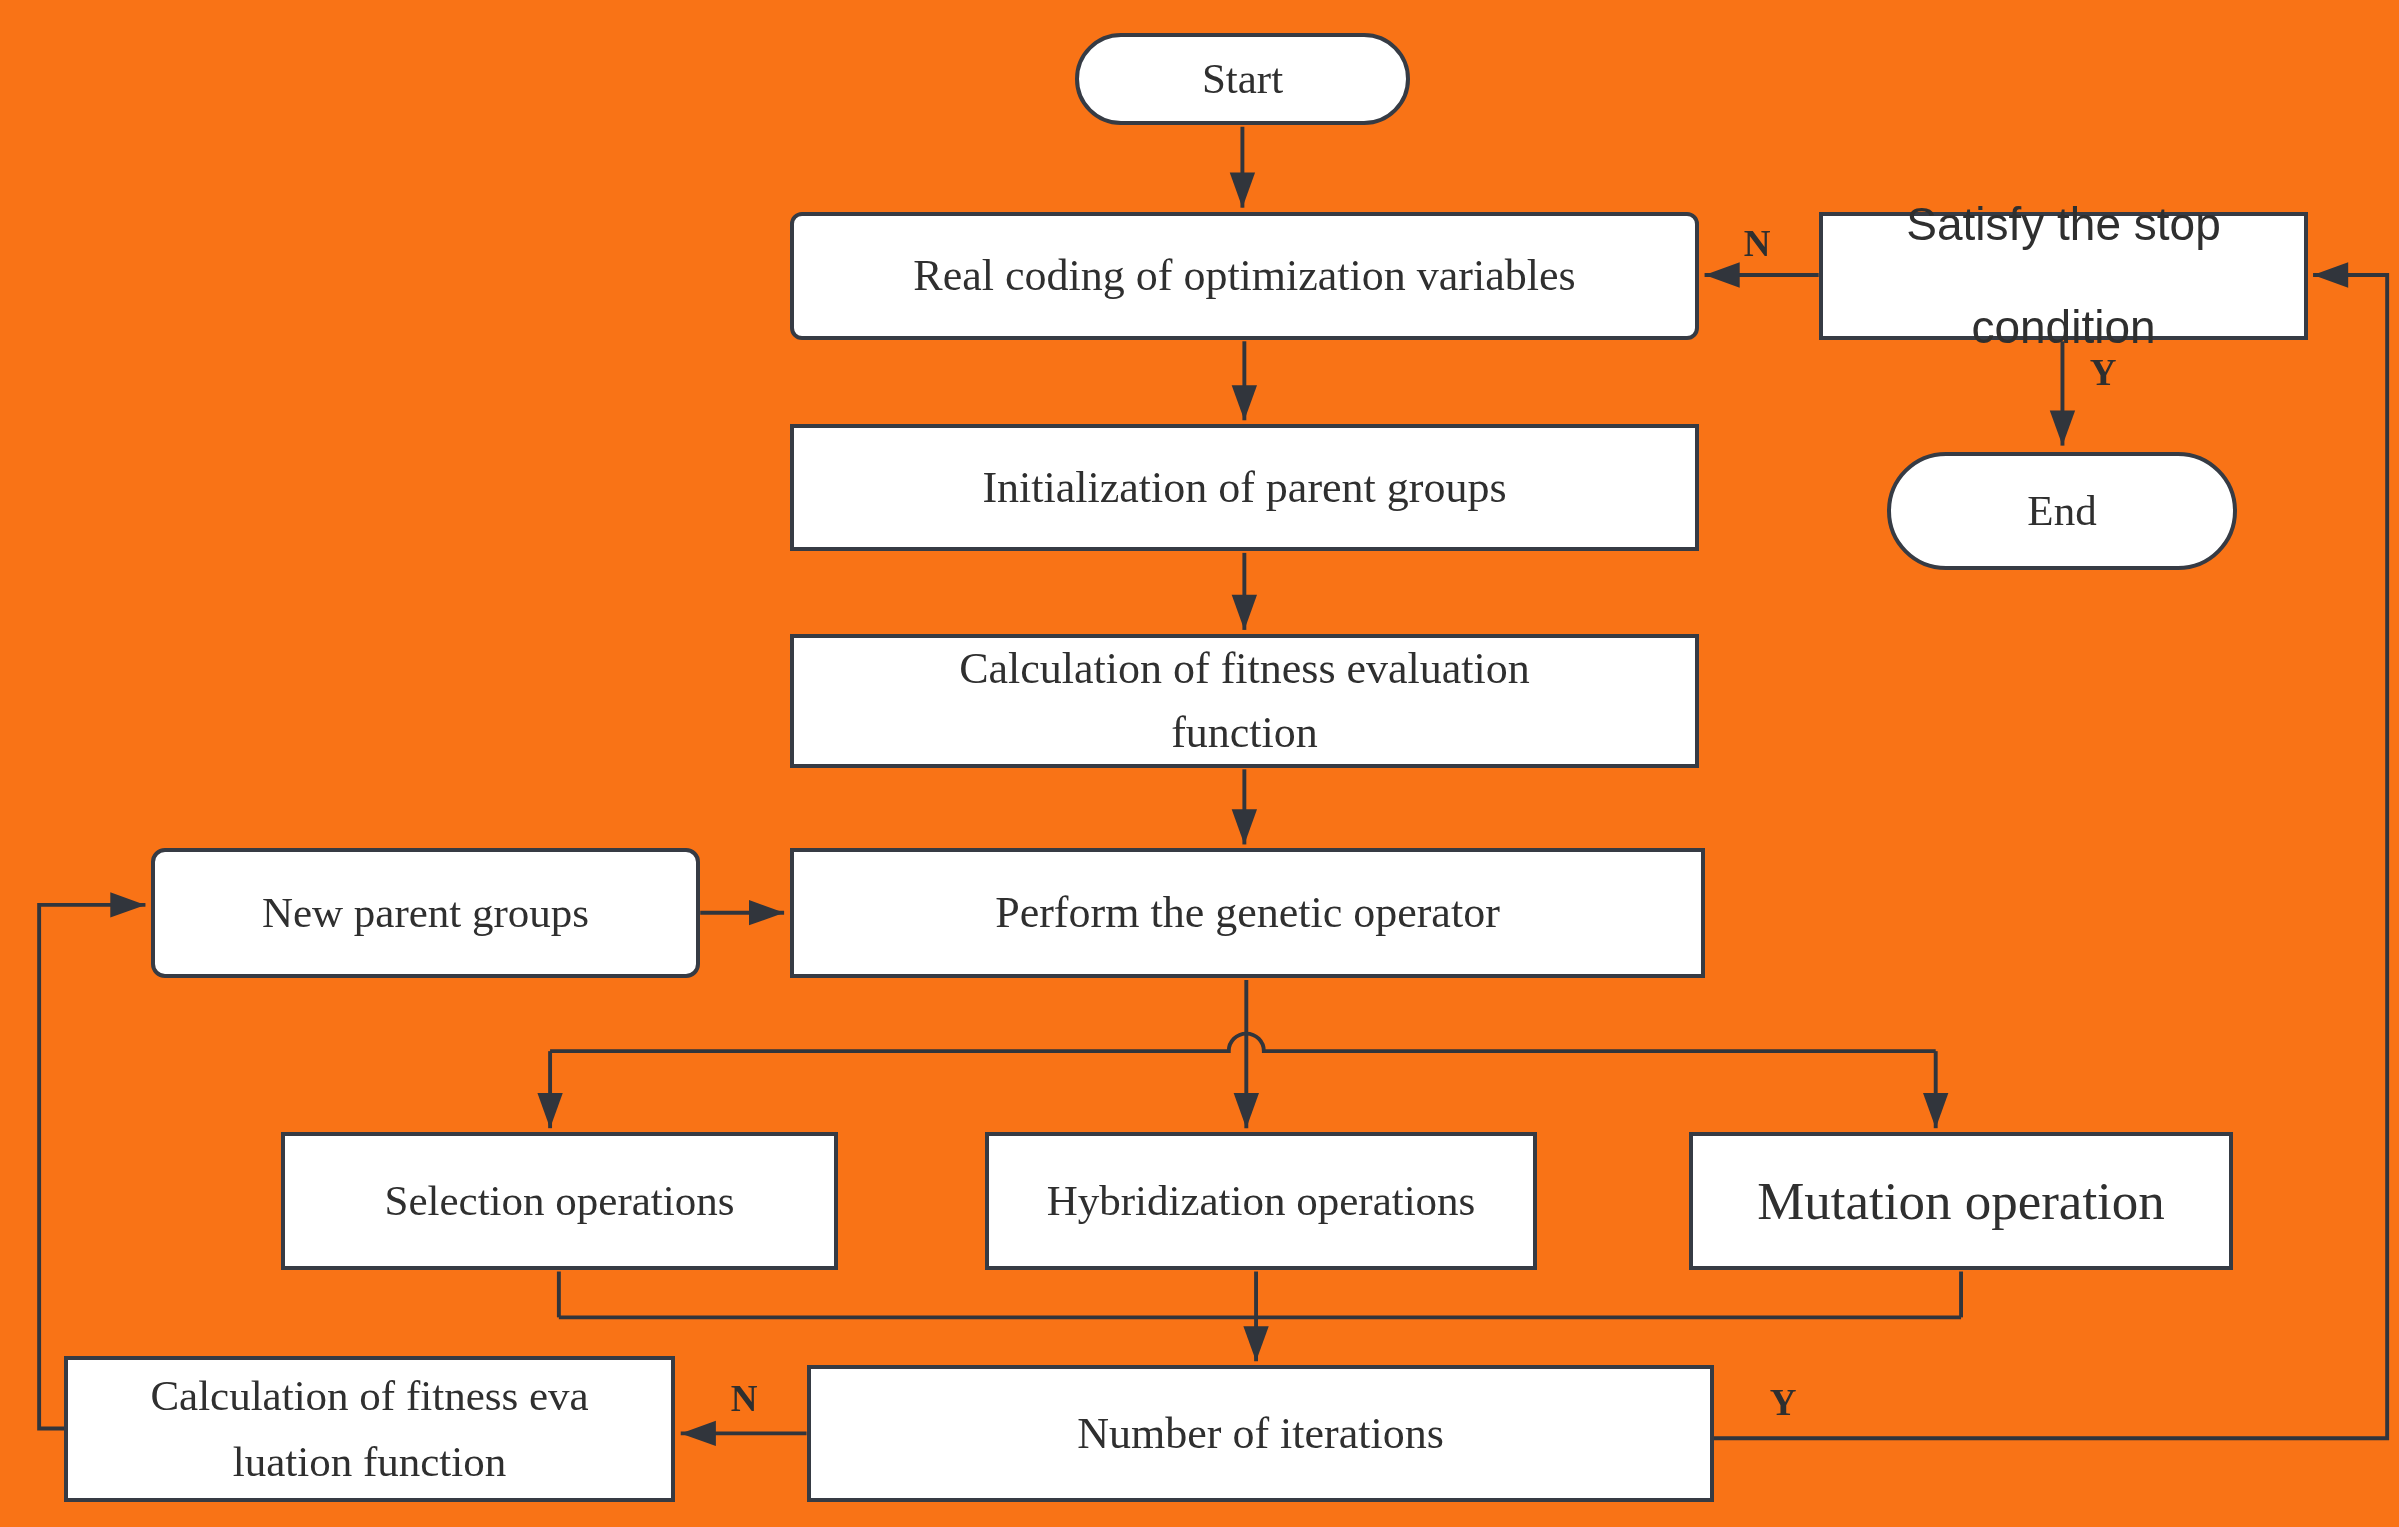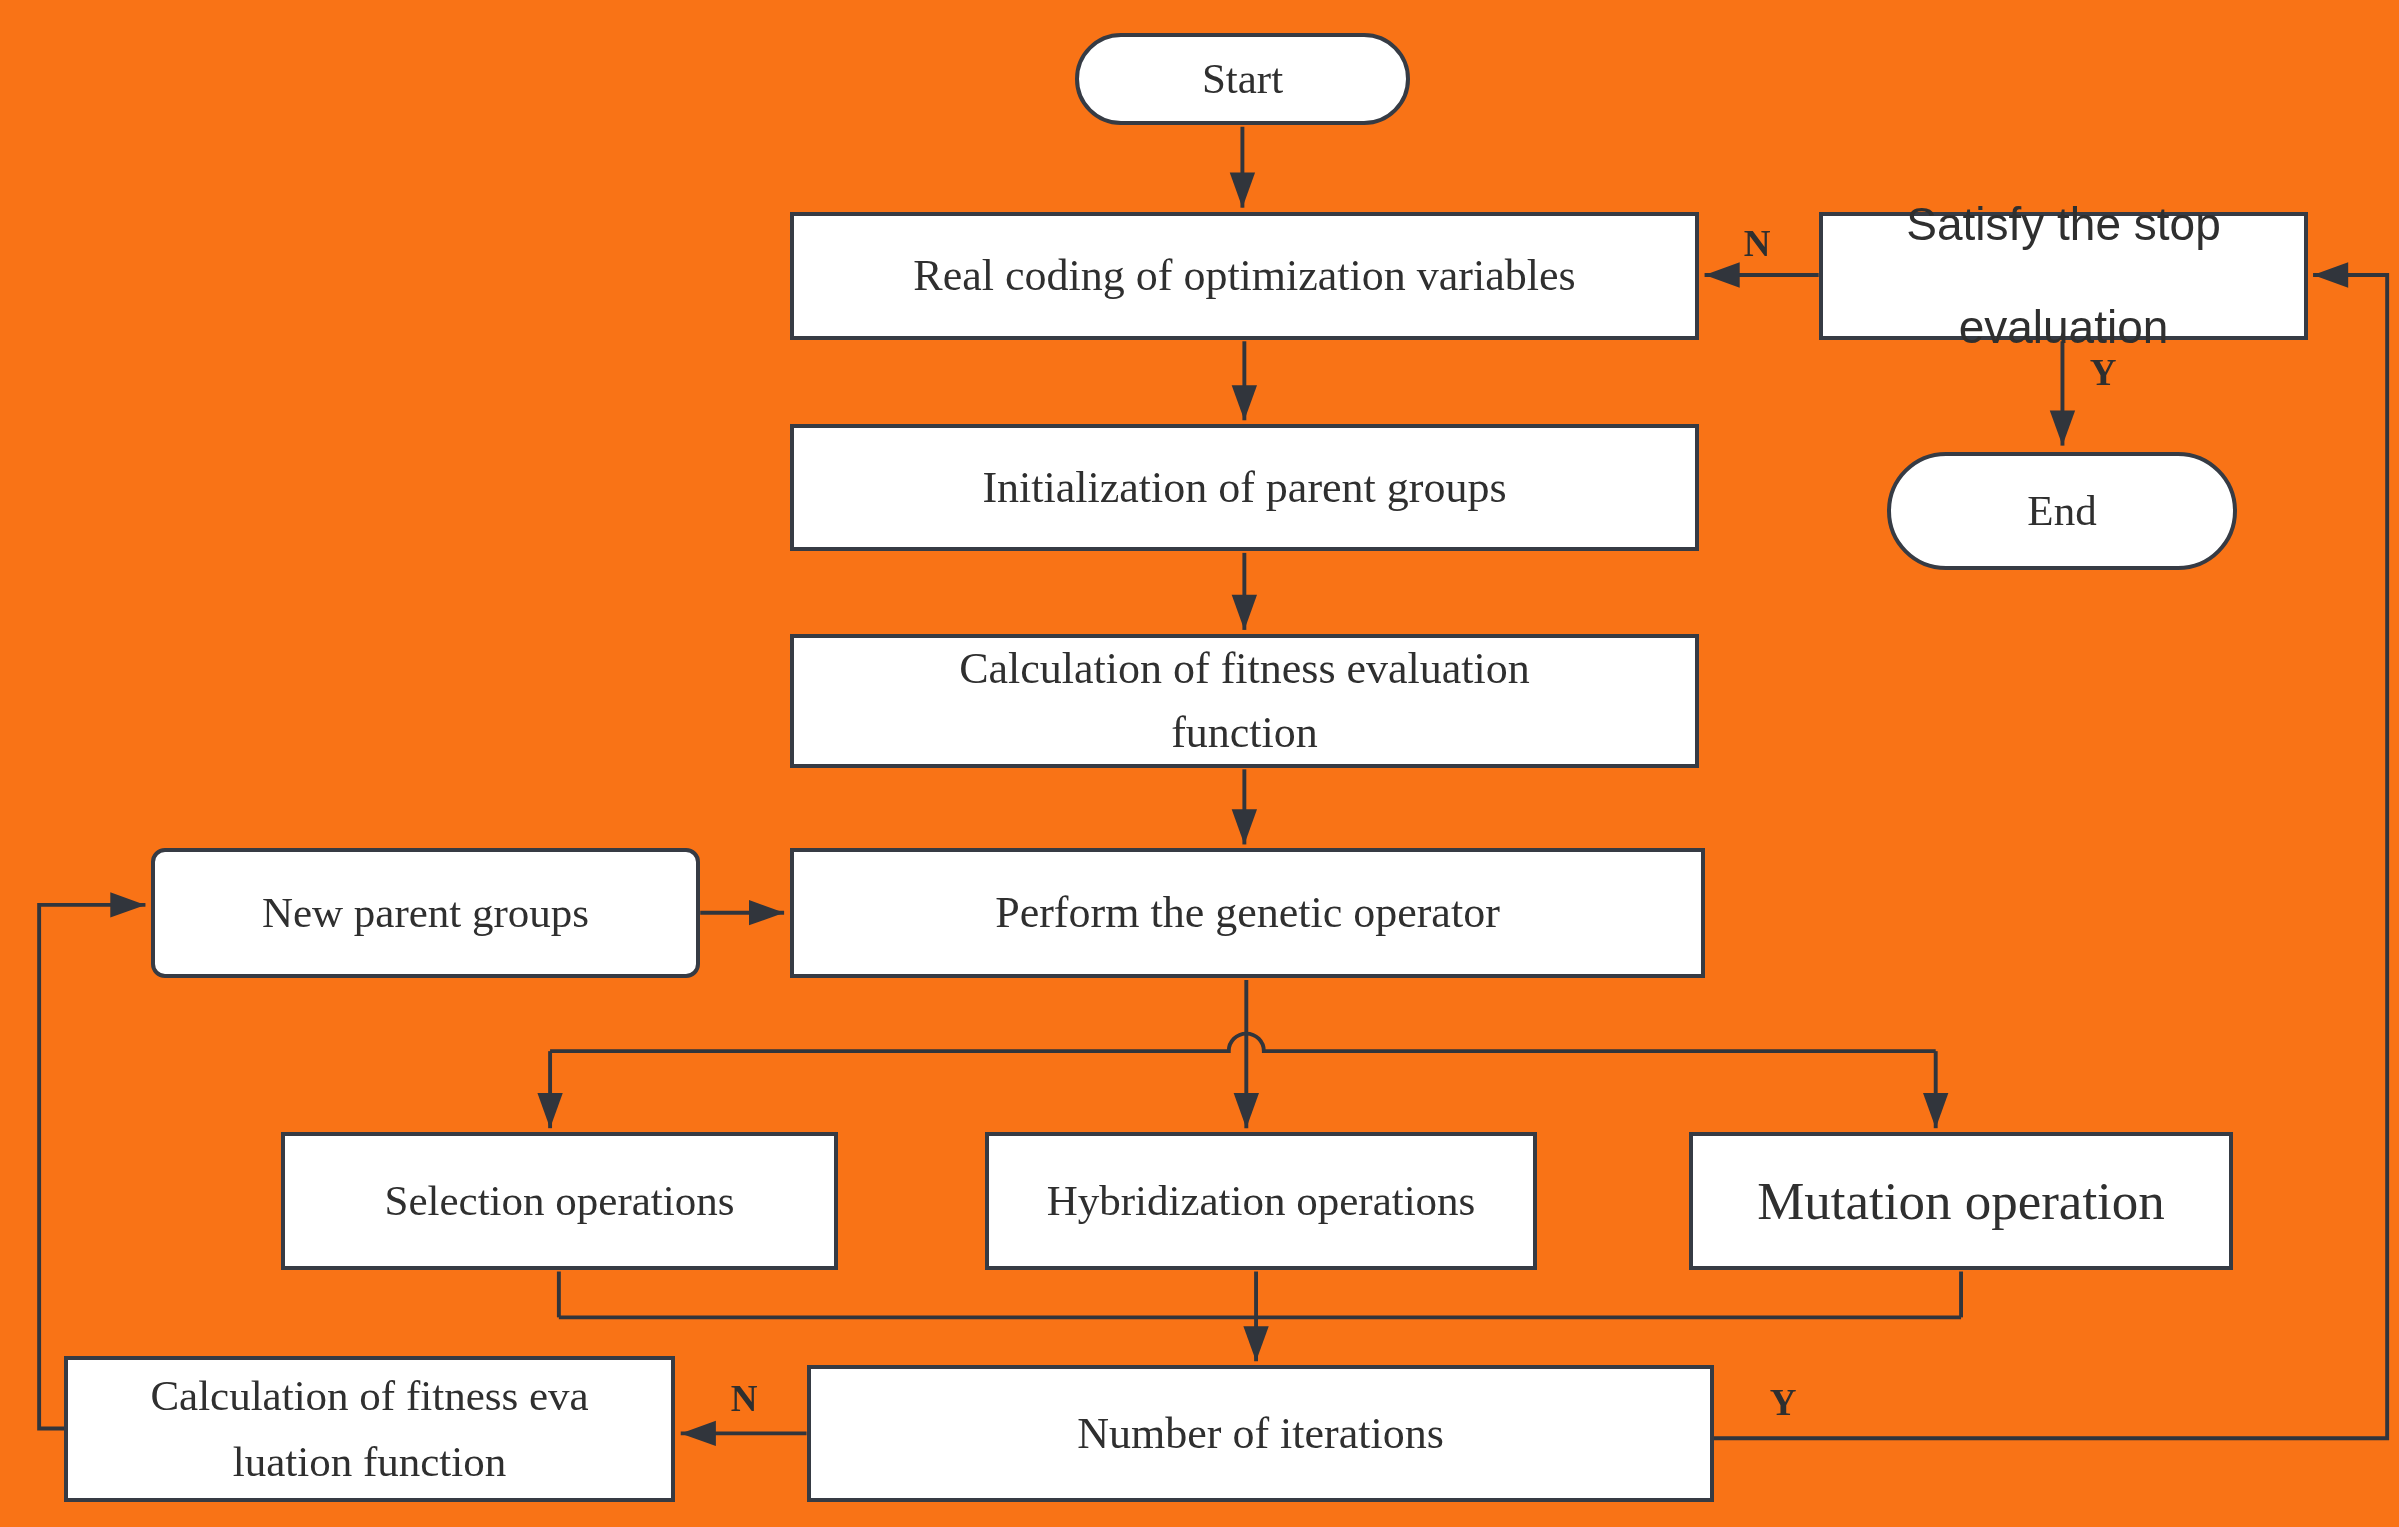--- a/index.html
+++ b/index.html
@@ -53,21 +53,21 @@
       <path d="M1757,1475 H2448 V282 H2372" marker-end="url(#arrow)"></path>
       <path d="M1865,282 L1748,282" marker-end="url(#arrow)"></path>
       <path d="M2115,350 L2115,457" marker-end="url(#arrow)"></path>
     </g>
   </svg>
 
   <div class="node rounded" style="left:1075px;top:33px;width:335px;height:92px;font-size:43px;">
     <span class="ln">Start</span>
   </div>
 
-  <div class="node" style="left:790px;top:212px;width:909px;height:128px;">
+  <div class="node" style="left:790px;top:212px;width:909px;height:128px;border-radius:12px;">
     <span class="ln">Real coding of optimization variables</span>
   </div>
 
   <div class="node" style="left:790px;top:424px;width:909px;height:127px;">
     <span class="ln">Initialization of parent groups</span>
   </div>
 
   <div class="node" style="left:790px;top:634px;width:909px;height:134px;line-height:64px;">
     <span class="ln">Calculation of fitness evaluation</span>
     <span class="ln">function</span>
@@ -97,21 +97,21 @@
     <span class="ln">Number of iterations</span>
   </div>
 
   <div class="node" style="left:64px;top:1356px;width:611px;height:146px;line-height:66px;font-size:43px;">
     <span class="ln">Calculation of fitness eva</span>
     <span class="ln">luation function</span>
   </div>
 
   <div class="node sans" style="left:1819px;top:212px;width:489px;height:128px;gap:44px;">
     <span class="ln">Satisfy the stop</span>
-    <span class="ln">evaluation</span>
+    <span class="ln">condition</span>
   </div>
 
   <div class="node stadium" style="left:1887px;top:452px;width:350px;height:118px;font-size:43px;">
     <span class="ln">End</span>
   </div>
 
   <span class="edge-label" style="left:1723px;top:222px;">N</span>
 
   <span class="edge-label" style="left:2069px;top:351px;">Y</span>
 

